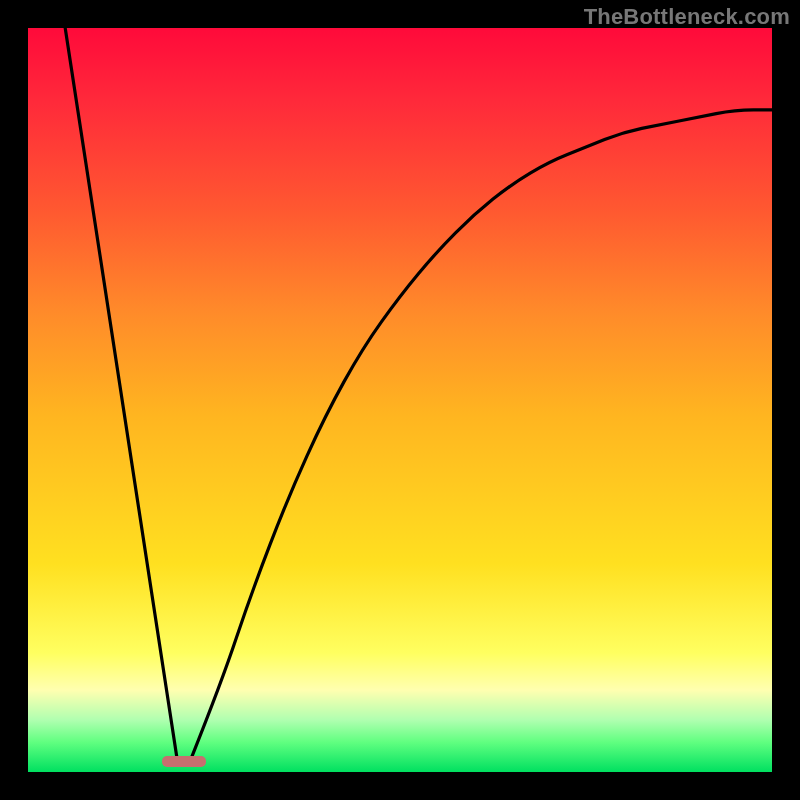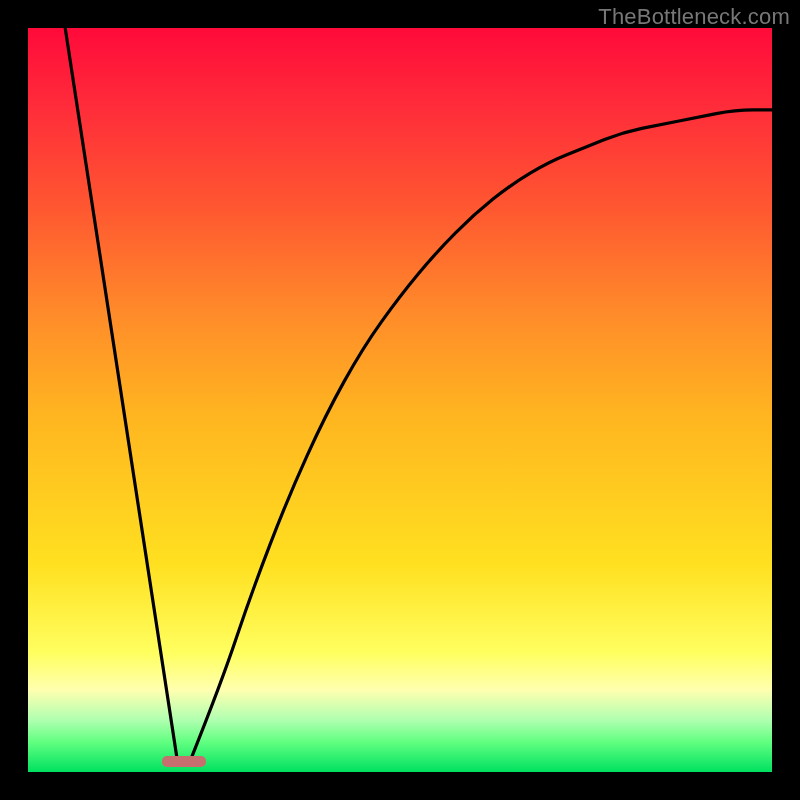--- a/index.html
+++ b/index.html
@@ -36,21 +36,21 @@
       #60ff80 96%,
       #00e060 100%
     );
   }
   .watermark {
     position: absolute;
     top: 4px;
     right: 10px;
     color: #777;
     font-size: 22px;
-    font-weight: 400;
+    font-weight: 700;
     letter-spacing: 0.2px;
     user-select: none;
   }
   svg.curve {
     position: absolute;
     inset: 0;
   }
   .bar {
     position: absolute;
     background: #c76f6f;

